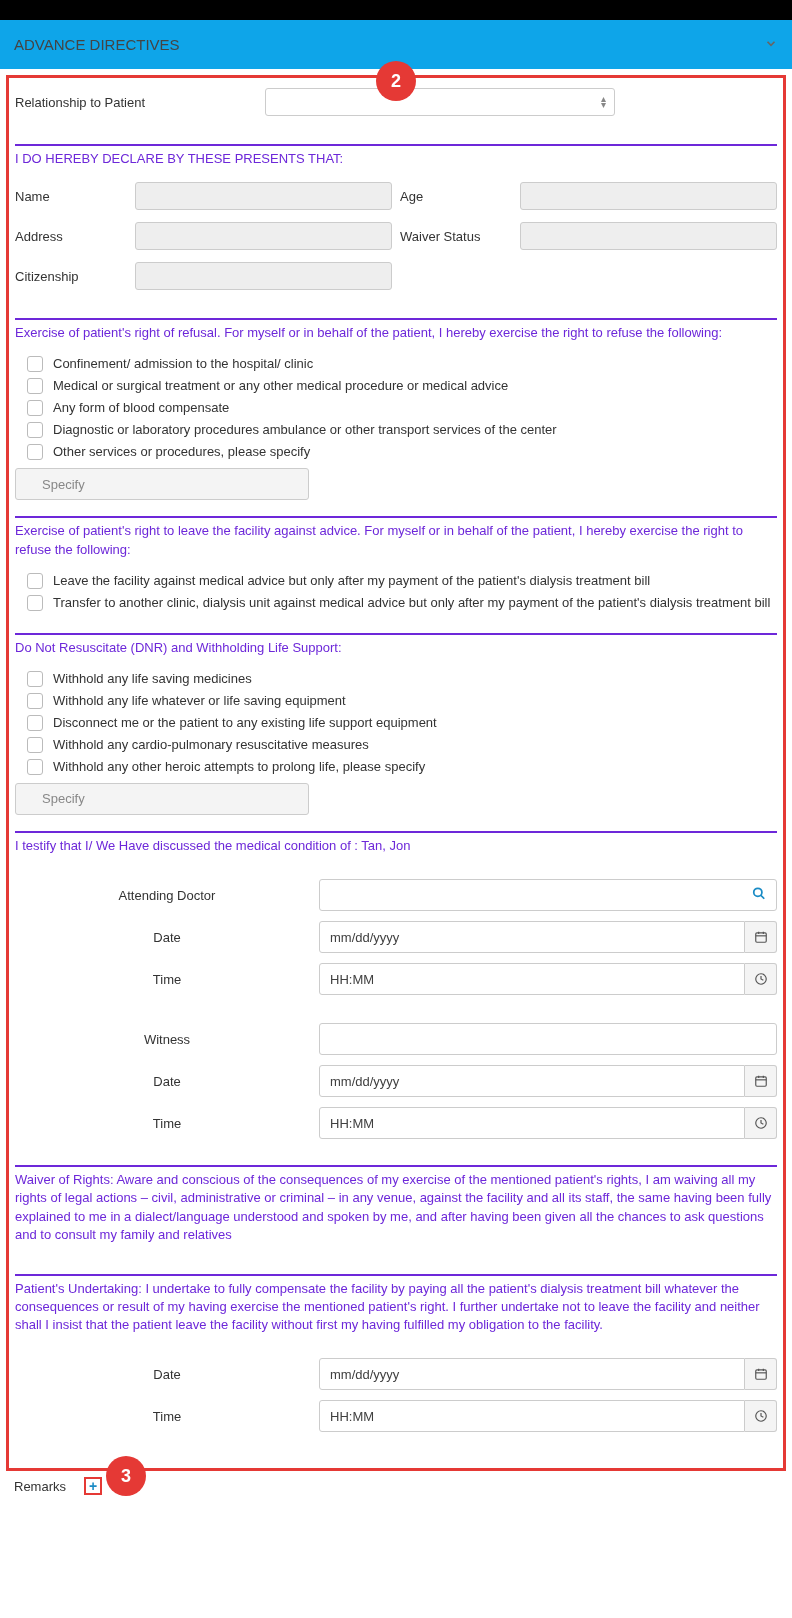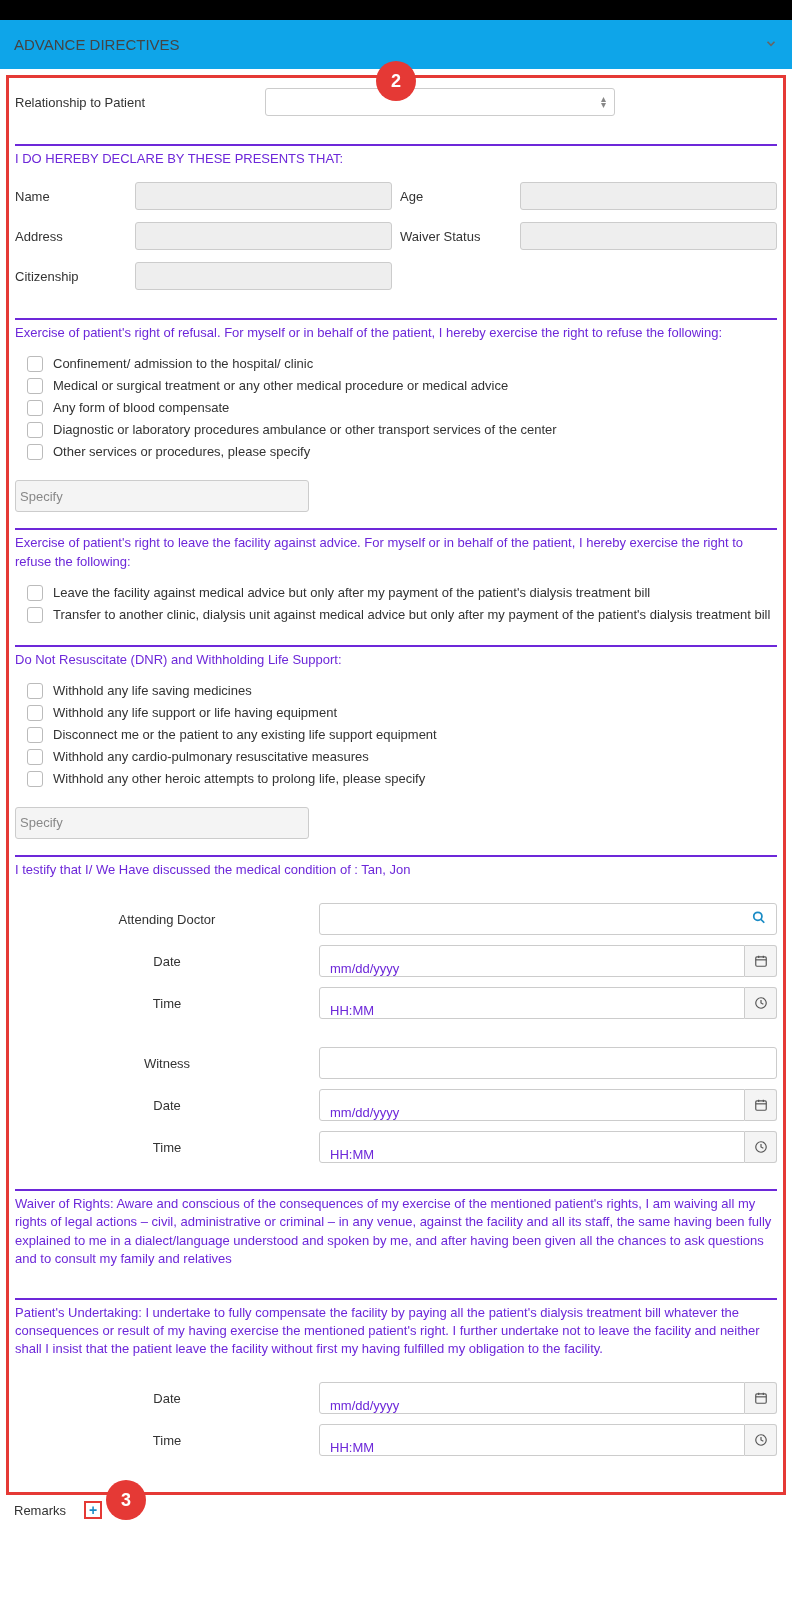--- a/index.html
+++ b/index.html
@@ -17,25 +17,25 @@
 .row { display: flex; flex-wrap: wrap; gap: 0 8px; }
 .col { flex: 1; display: flex; align-items: center; gap: 10px; min-width: 320px; margin-bottom: 12px; }
 .label { flex: 0 0 110px; font-size: 13px; color: #333; }
 .select { flex: 1; height: 28px; border: 1px solid #ccc; border-radius: 3px; background: #fff; position: relative; }
 .select .arrows { position: absolute; right: 8px; top: 50%; transform: translateY(-50%); font-size: 10px; color: #888; line-height: 6px; }
 .readonly-input { flex: 1; height: 28px; background: #eee; border: 1px solid #ccc; border-radius: 3px; }
 .para { font-size: 13px; color: #6d28d9; margin-bottom: 14px; line-height: 1.4; }
 .chk-row { display: flex; align-items: flex-start; gap: 10px; margin: 6px 0 6px 12px; }
 .chk { width: 16px; height: 16px; border: 1px solid #bbb; border-radius: 3px; flex-shrink: 0; }
 .chk-label { font-size: 13px; }
-.specify-input { width: 294px; height: 32px; border: 1px solid #ccc; border-radius: 3px; background: #f4f4f4; padding: 0 4px; color: #888; margin-top: 20px; display: flex; align-items: center; }
+.specify-input { width: 294px; height: 32px; border: 1px solid #ccc; border-radius: 3px; background: #f4f4f4; padding: 0 26px; color: #888; margin-top: 8px; display: flex; align-items: center; }
 .sig-row { display: flex; align-items: center; margin-bottom: 10px; }
 .sig-label { flex: 0 0 304px; font-size: 13px; text-align: center; }
 .sig-input-group { flex: 1; display: flex; }
-.sig-input { flex: 1; height: 32px; border: 1px solid #ccc; border-radius: 3px 0 0 3px; padding: 0 10px; color: #6d28d9; display: flex; align-items: flex-end; font-size: 13px; }
+.sig-input { flex: 1; height: 32px; border: 1px solid #ccc; border-radius: 3px 0 0 3px; padding: 0 10px; color: #404040; display: flex; align-items: center; font-size: 13px; }
 .sig-input.noicon { border-radius: 3px; }
 .sig-icon-btn { width: 32px; height: 32px; border: 1px solid #ccc; border-left: none; border-radius: 0 3px 3px 0; background: #f4f4f4; display: flex; align-items: center; justify-content: center; color: #555; }
 .search-input { flex: 1; height: 32px; border: 1px solid #ccc; border-radius: 3px; position: relative; }
 .search-input .search-ic { position: absolute; right: 10px; top: 50%; transform: translateY(-50%); color: #1a8bc5; }
 .remarks-row { display: flex; align-items: center; gap: 18px; padding: 6px 0 0 8px; position: relative; }
 .plus-btn { width: 18px; height: 18px; border: 2px solid #e53935; display: flex; align-items: center; justify-content: center; color: #1a8bc5; font-weight: bold; font-size: 14px; }
 </style>
 </head>
 <body>
 
@@ -139,21 +139,21 @@
     </div>
 
     <div class="section">
       <div class="para">Do Not Resuscitate (DNR) and Withholding Life Support:</div>
       <div class="chk-row">
           <div class="chk"></div>
           <div class="chk-label">Withhold any life saving medicines</div>
         </div>
       <div class="chk-row">
           <div class="chk"></div>
-          <div class="chk-label">Withhold any life support or life having equipment</div>
+          <div class="chk-label">Withhold any life whatever or life saving equipment</div>
         </div>
       <div class="chk-row">
           <div class="chk"></div>
           <div class="chk-label">Disconnect me or the patient to any existing life support equipment</div>
         </div>
       <div class="chk-row">
           <div class="chk"></div>
           <div class="chk-label">Withhold any cardio-pulmonary resuscitative measures</div>
         </div>
       <div class="chk-row">

